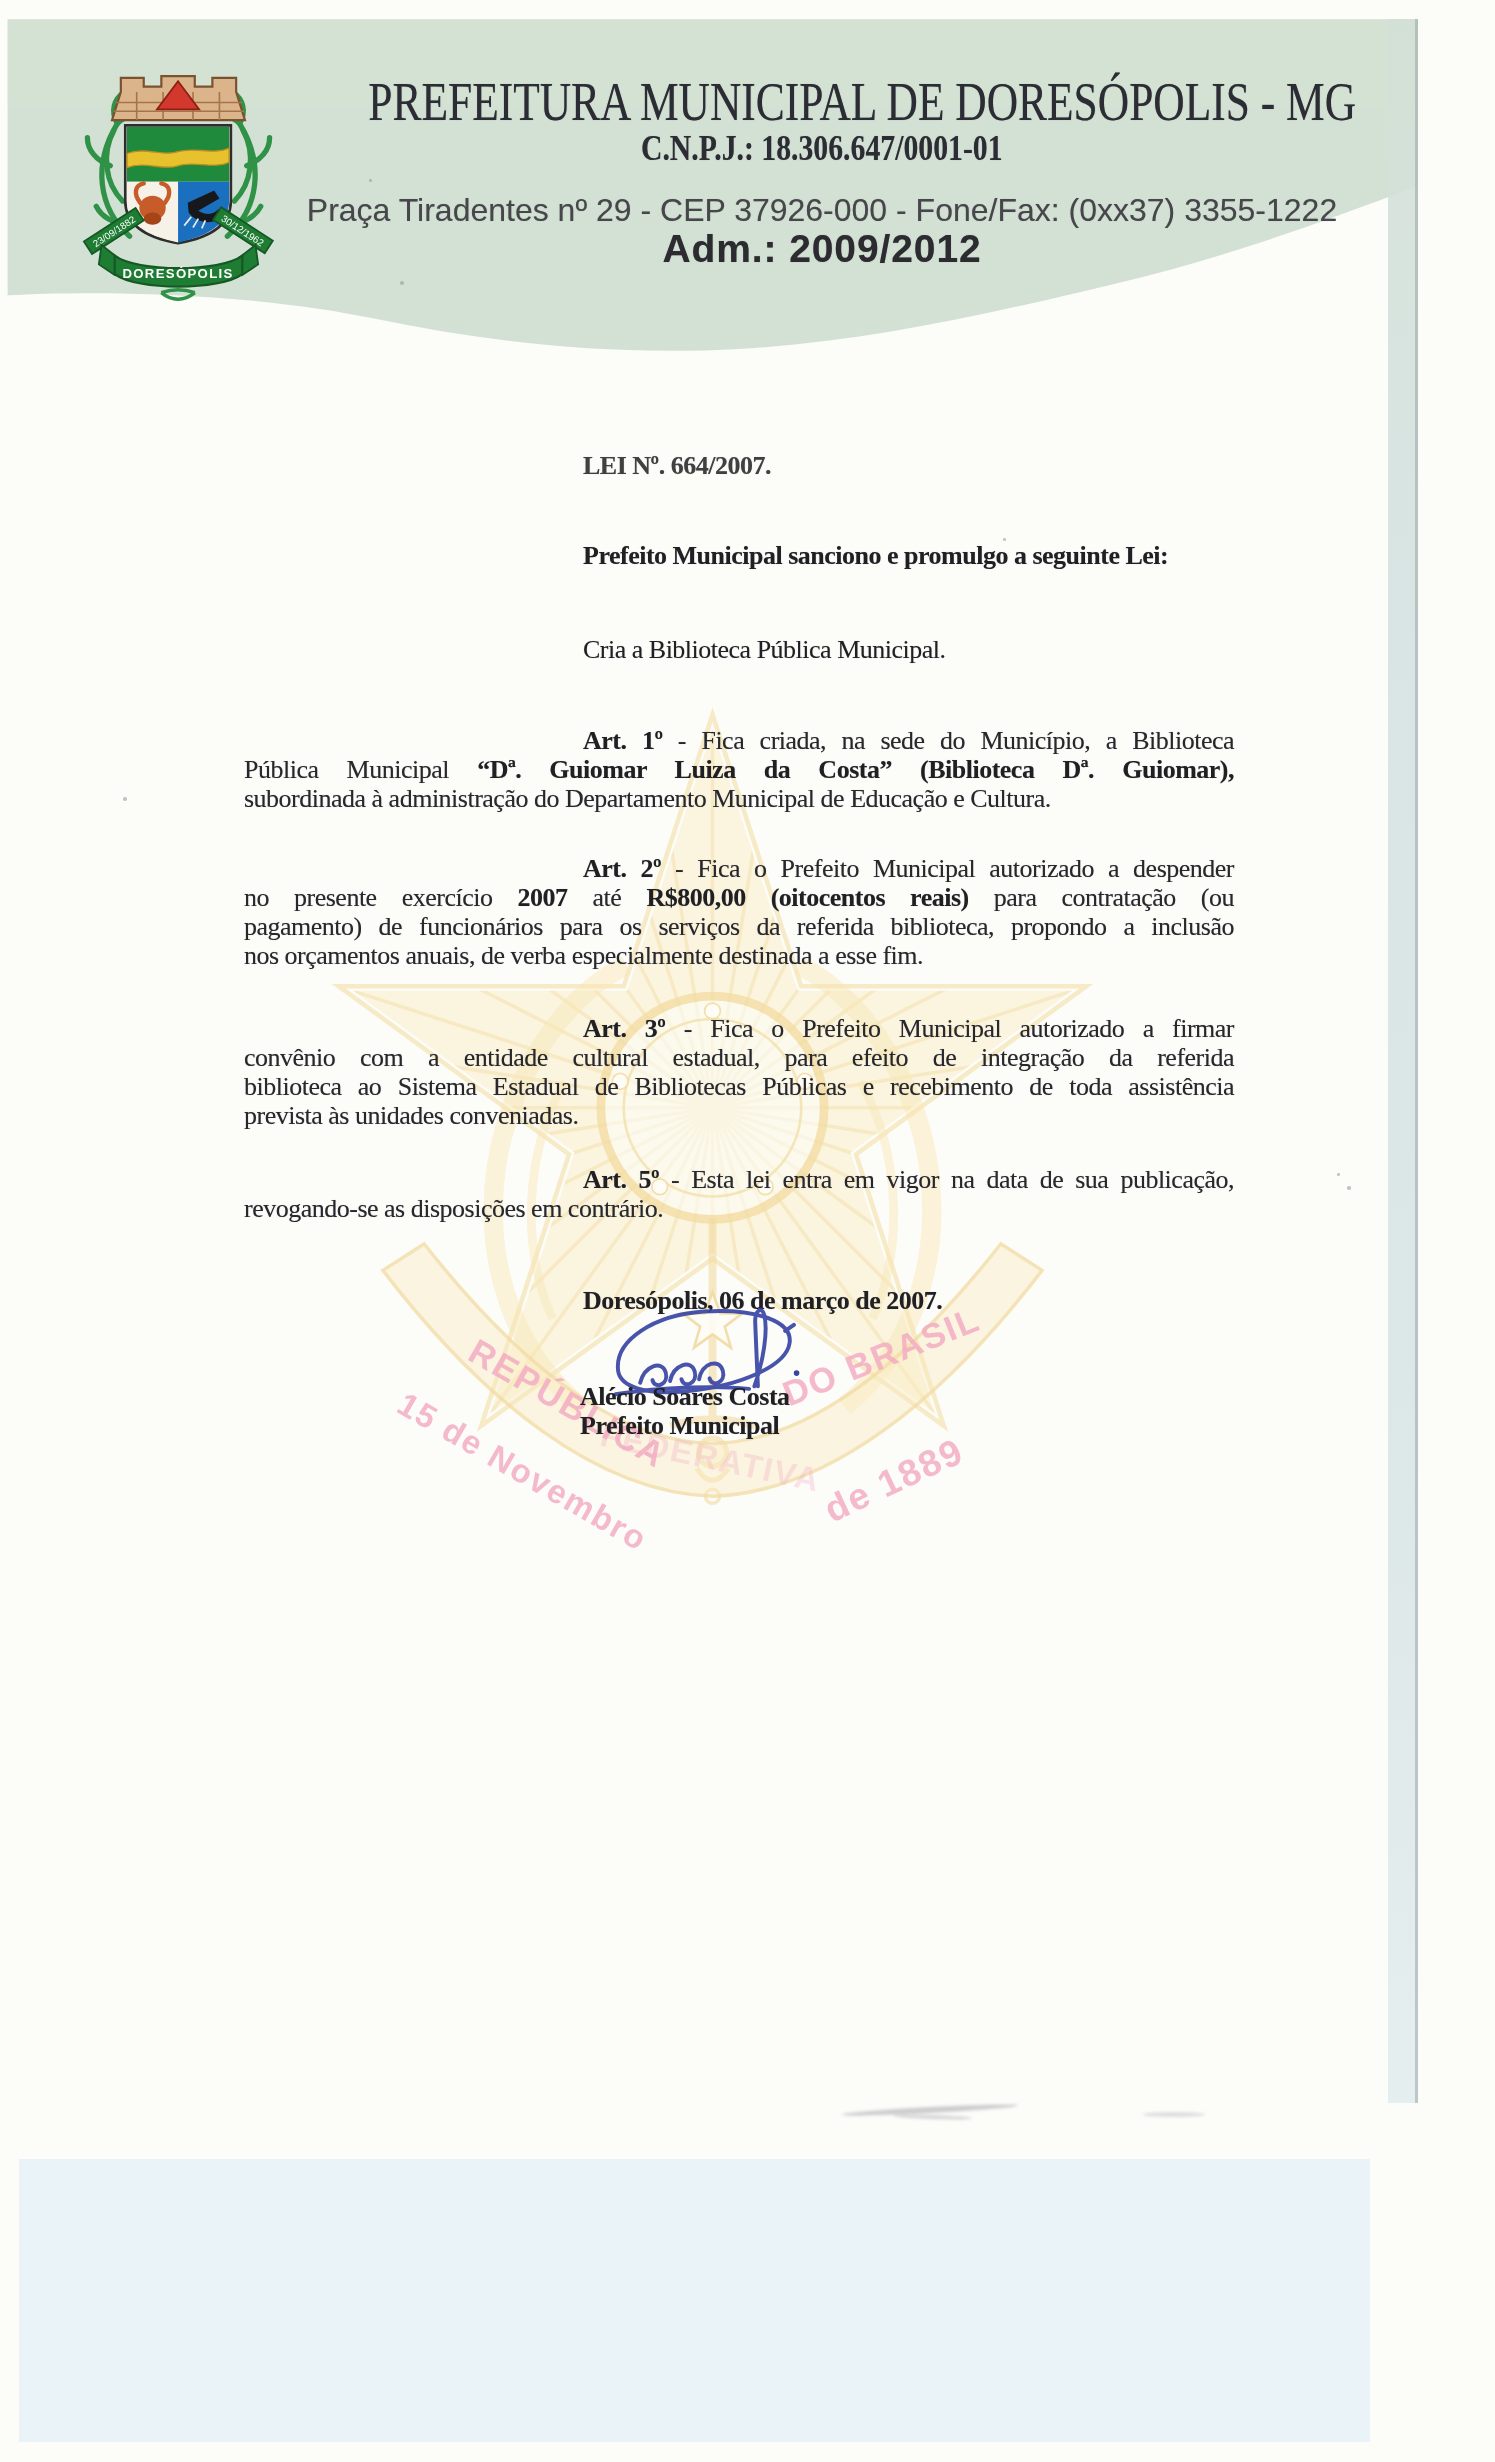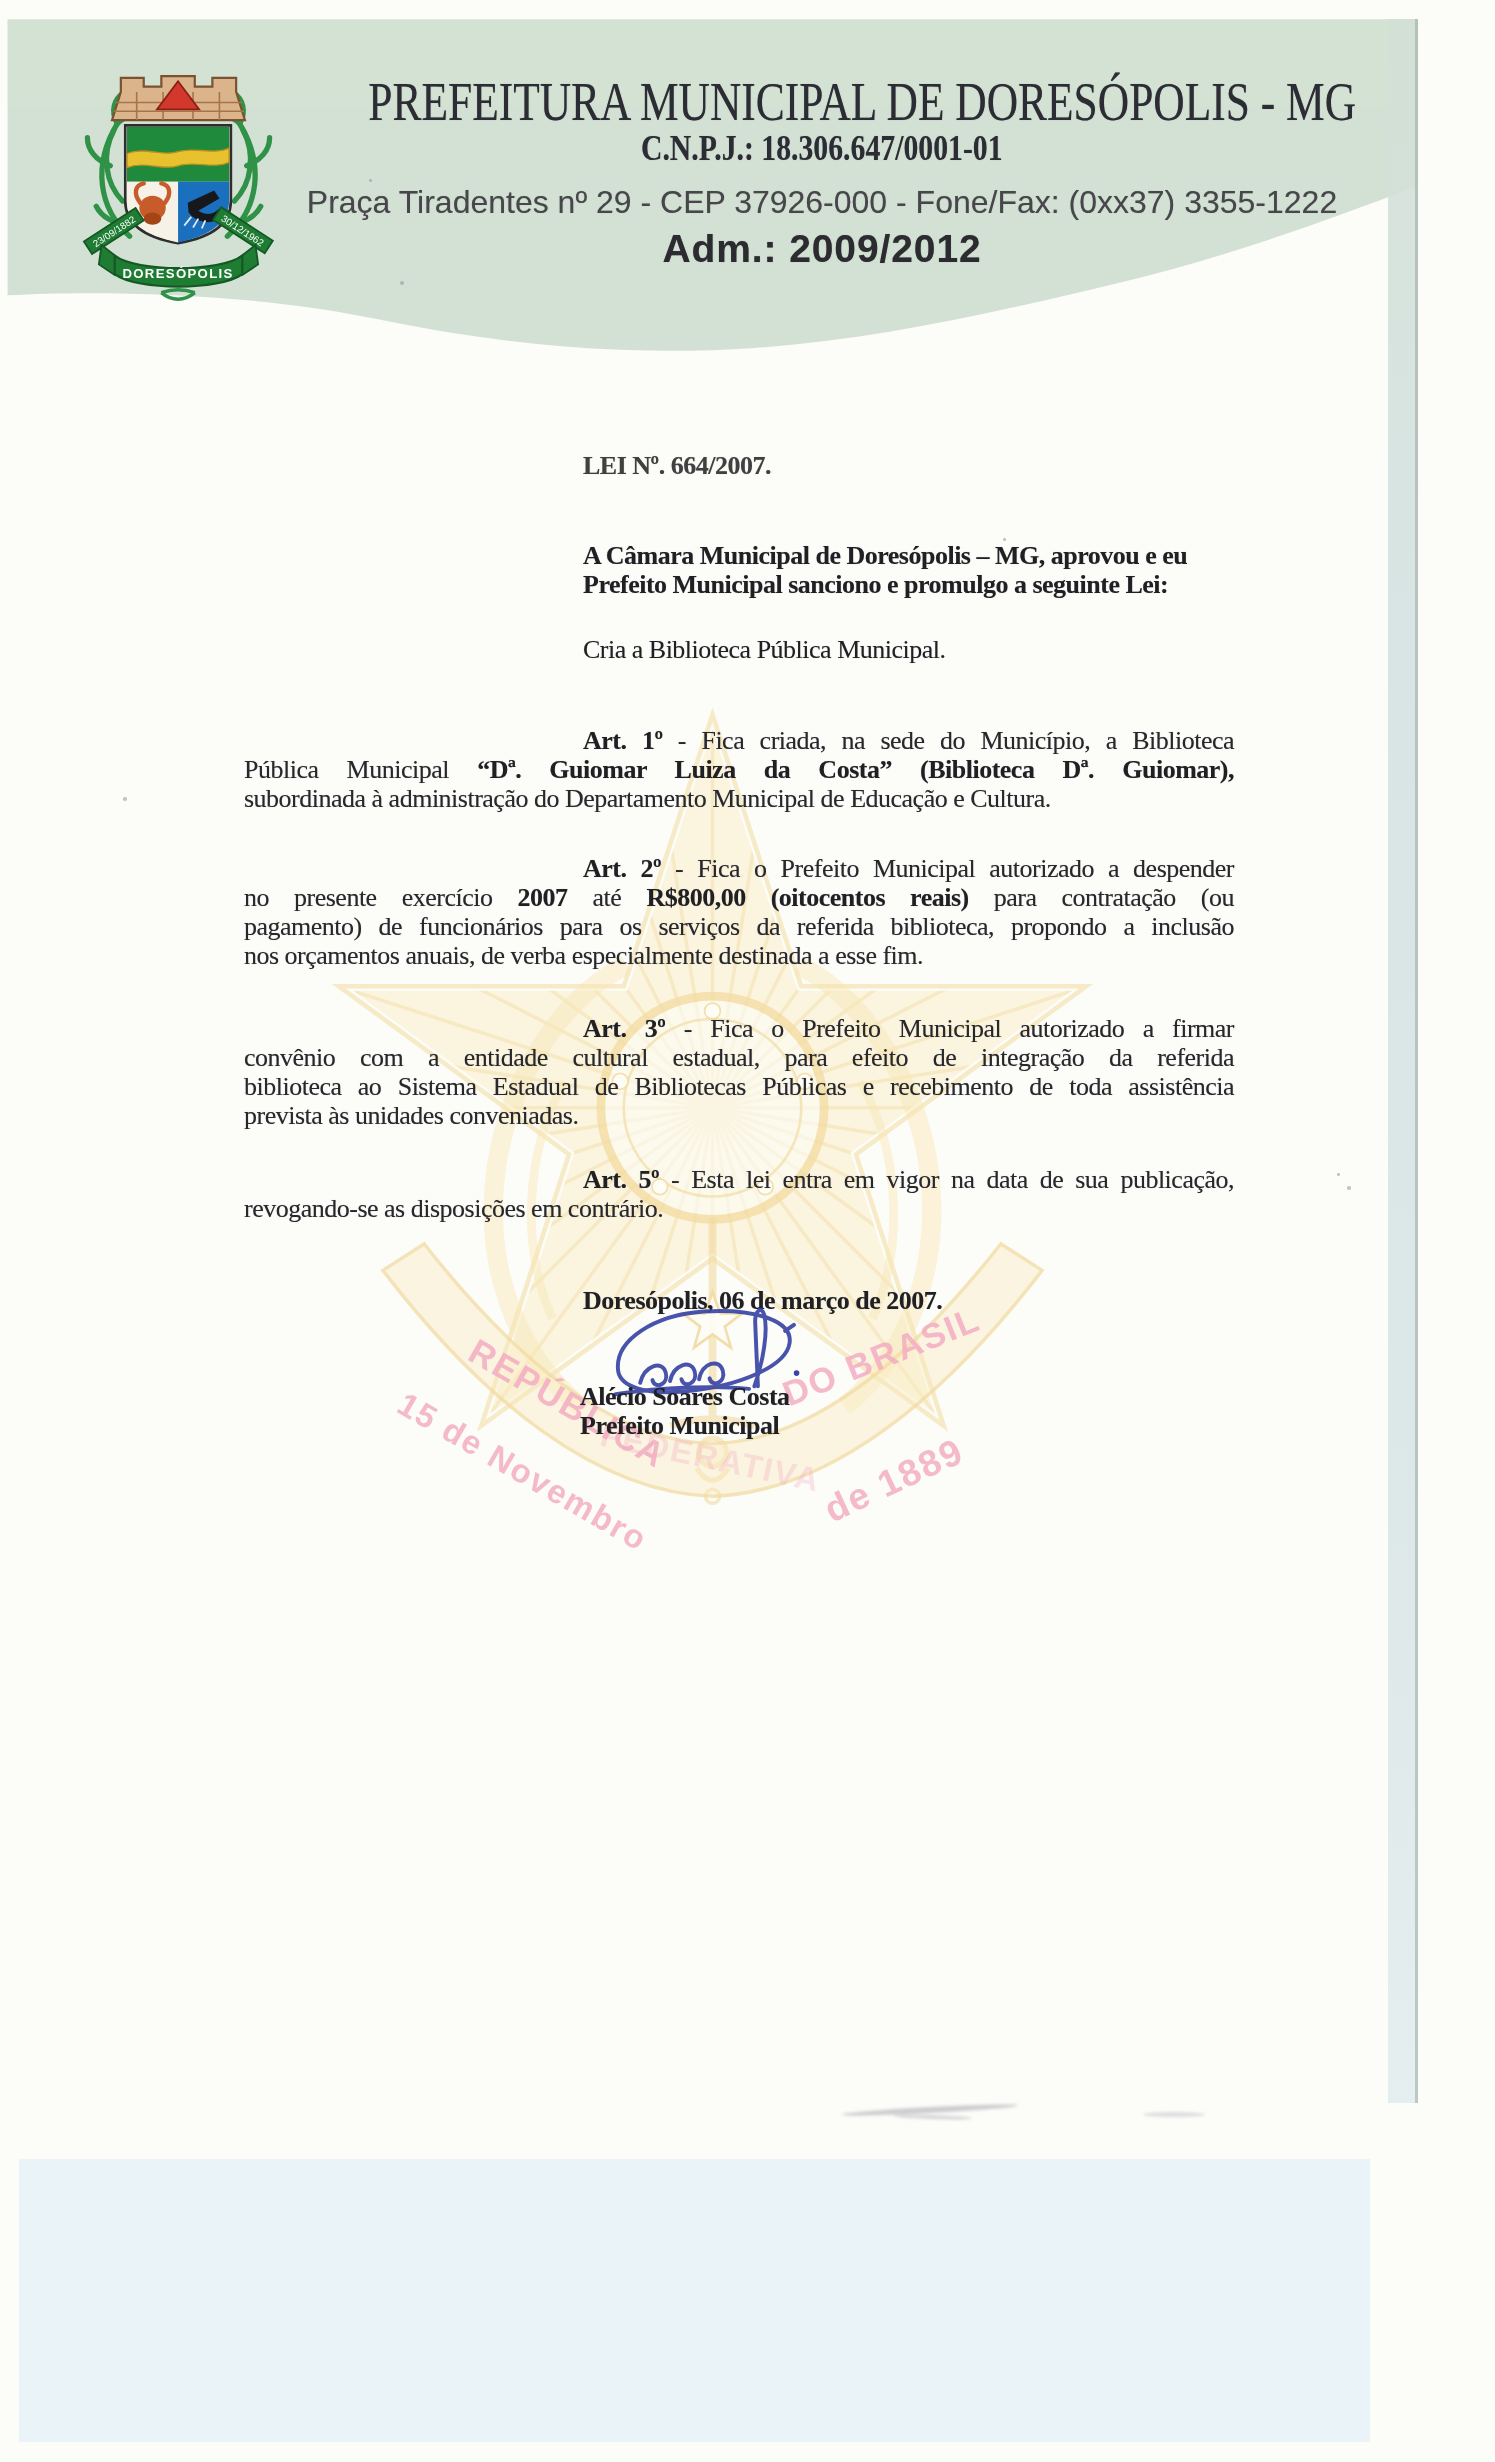--- a/index.html
+++ b/index.html
@@ -16,21 +16,21 @@
 
   
   .header-wave{position:absolute;left:0;top:0;}
   .header-text{position:absolute;left:237px;top:0;width:1170px;text-align:center;}
   .h-title{position:absolute;left:0;top:70px;width:1170px;font-weight:normal;font-size:55px;color:#2c2c34;
            text-shadow:0 0 0.9px rgba(30,30,40,.45);white-space:nowrap;}
   .h-title .squeeze{display:inline-block;transform:scaleX(.79);transform-origin:50% 50%;}
   .h-cnpj{position:absolute;left:0;top:129px;width:1170px;font-weight:bold;font-size:35px;color:#2c2c34;
           text-shadow:0 0 0.9px rgba(30,30,40,.4);white-space:nowrap;}
   .h-cnpj .squeeze{display:inline-block;transform:scaleX(.85);transform-origin:50% 50%;}
-  .h-addr{position:absolute;left:0;top:184px;width:1170px;font-family:"Liberation Sans",sans-serif;
+  .h-addr{position:absolute;left:0;top:192px;width:1170px;font-family:"Liberation Sans",sans-serif;
           font-size:32px;color:#46464b;text-shadow:0 0 0.9px rgba(60,60,70,.35);white-space:nowrap;}
   .h-adm{position:absolute;left:0;top:227px;width:1170px;font-family:"Liberation Sans",sans-serif;
          font-weight:bold;font-size:39px;color:#2b2b30;text-shadow:0 0 0.9px rgba(30,30,40,.4);letter-spacing:0.9px;}
   .crest{position:absolute;left:75px;top:69px;}
 
   
   .watermark{position:absolute;left:317px;top:545px;opacity:.62;}
   .stamp-text{position:absolute;font-family:"Liberation Sans",sans-serif;font-weight:bold;
               color:rgba(243,167,193,.8);transform-origin:left top;white-space:nowrap;letter-spacing:1.8px;}
   .st-republica{left:482px;top:1331px;font-size:35px;transform:rotate(30deg);}
@@ -212,21 +212,20 @@
   <div class="header-text">
     <div class="h-title"><span class="squeeze">PREFEITURA MUNICIPAL DE DORESÓPOLIS - MG</span></div>
     <div class="h-cnpj"><span class="squeeze">C.N.P.J.: 18.306.647/0001-01</span></div>
     <div class="h-addr">Praça Tiradentes nº 29 - CEP 37926-000 - Fone/Fax: (0xx37) 3355-1222</div>
     <div class="h-adm">Adm.: 2009/2012</div>
   </div>
 
   <div class="lei doc">LEI Nº. 664/2007.</div>
 
   <div class="preamble doc">
-    <div>A Câmara Municipal de Doresópolis – MG, aprovou e eu</div>
     <div>Prefeito Municipal sanciono e promulgo a seguinte Lei:</div>
   </div>
 
   <div class="subject doc">Cria a Biblioteca Pública Municipal.</div>
 
   <div class="art art1 doc">
       <div class="tline ind"><span class="bseg">Art. 1º</span><span> - Fica criada, na sede do Município, a Biblioteca</span></div>
       <div class="tline"><span>Pública Municipal </span><span class="bseg">“Dª. Guiomar Luiza da Costa” (Biblioteca Dª. Guiomar),</span></div>
       <div class="tline last"><span>subordinada à administração do Departamento Municipal de Educação e Cultura.</span></div>
     </div>

